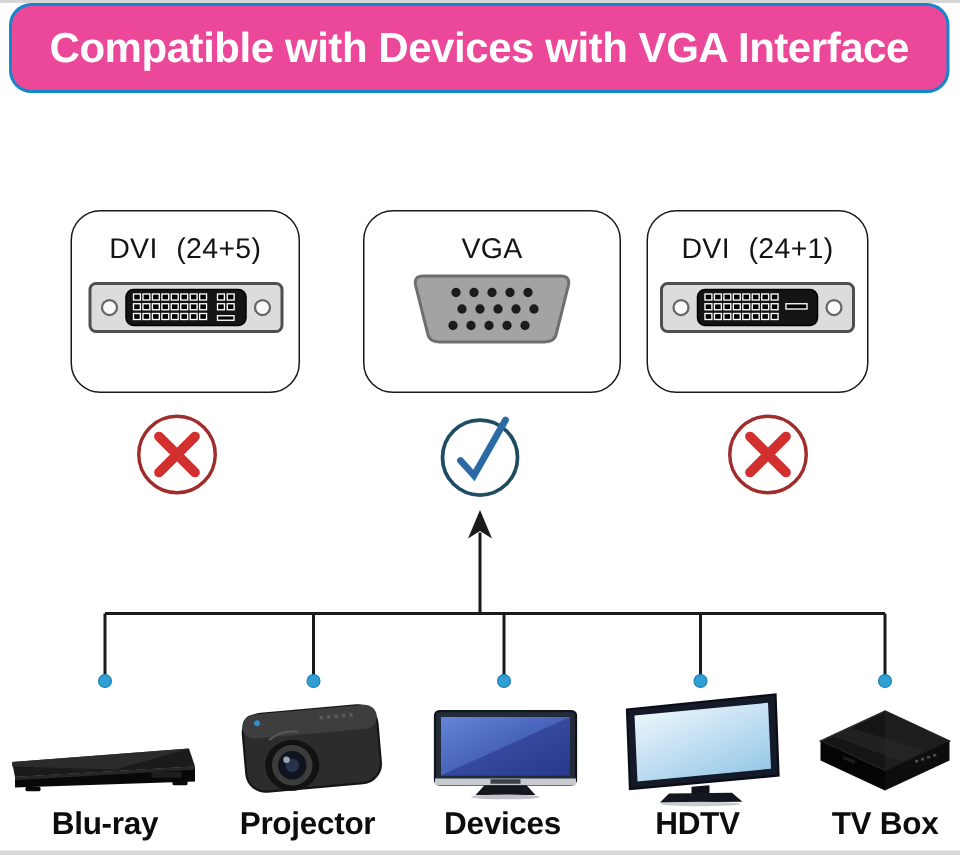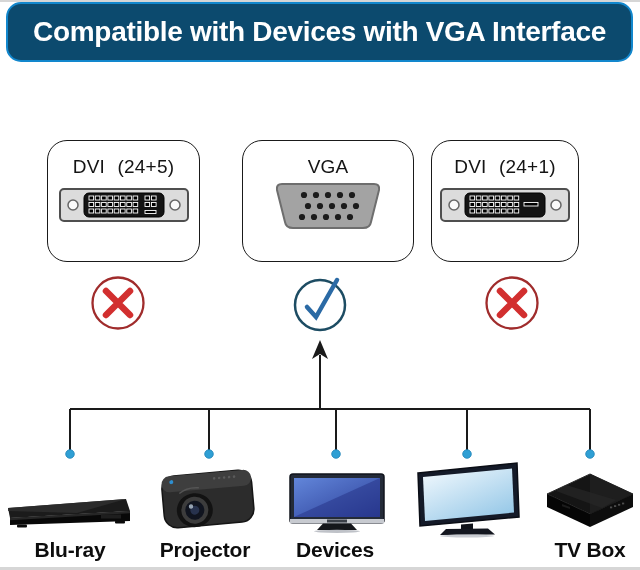--- a/index.html
+++ b/index.html
@@ -6,21 +6,21 @@
   .canvas{
     position:relative;width:640px;height:570px;background:#ffffff;overflow:hidden;
     font-family:"Liberation Sans", sans-serif;
   }
   .edge{position:absolute;left:0;width:640px;background:#d6d6d6;}
   .edge.top{top:0;height:2px;}
   .edge.bottom{bottom:0;height:3px;}
 
   .banner{
     position:absolute;left:6px;top:2px;width:627px;height:60px;box-sizing:border-box;
-    background:#0c4a6e;border:2px solid #1287cd;border-radius:15px;
+    background:#ec4899;border:2px solid #1287cd;border-radius:15px;
     display:flex;align-items:center;justify-content:center;
   }
   .banner span{
     color:#ffffff;font-size:28px;font-weight:bold;letter-spacing:-0.3px;white-space:nowrap;
   }
 
   .conn-card{
     position:absolute;top:140px;height:122px;box-sizing:border-box;
     border:1.5px solid #1a1a1a;border-radius:20px;background:#ffffff;
     display:flex;flex-direction:column;align-items:center;
@@ -294,16 +294,17 @@
         <rect x="78" y="33.9" width="2.2" height="1.8"></rect>
           <rect x="82" y="32.6" width="2.2" height="1.8"></rect>
       </g>
       <rect x="22" y="40" width="8" height="2.2" fill="#1c1c1c" transform="skewY(20) translate(0,-14)"></rect>
     </svg>
   </div>
 
   <div class="dev-label l1">Blu-ray</div>
   <div class="dev-label l2">Projector</div>
   <div class="dev-label l3">Devices</div>
+  <div class="dev-label l4">HDTV</div>
   <div class="dev-label l5">TV Box</div>
 
   <div class="edge bottom"></div>
 </div>
 
 </body></html>

